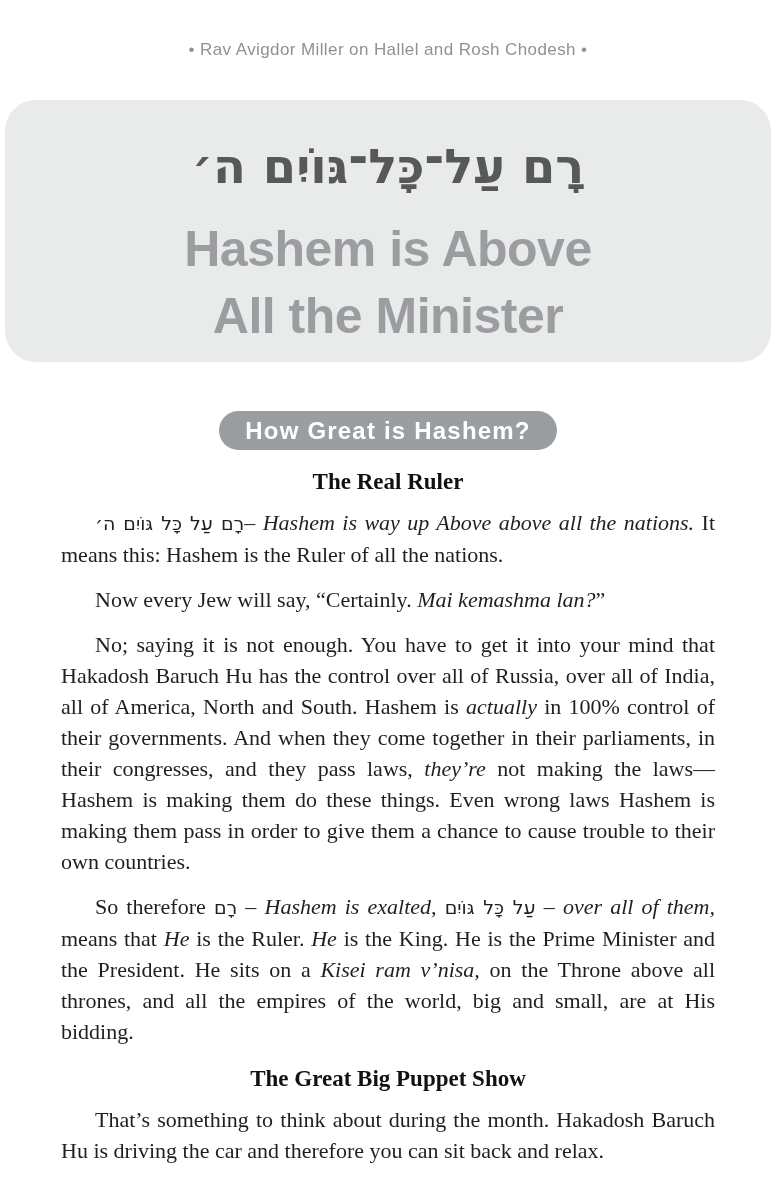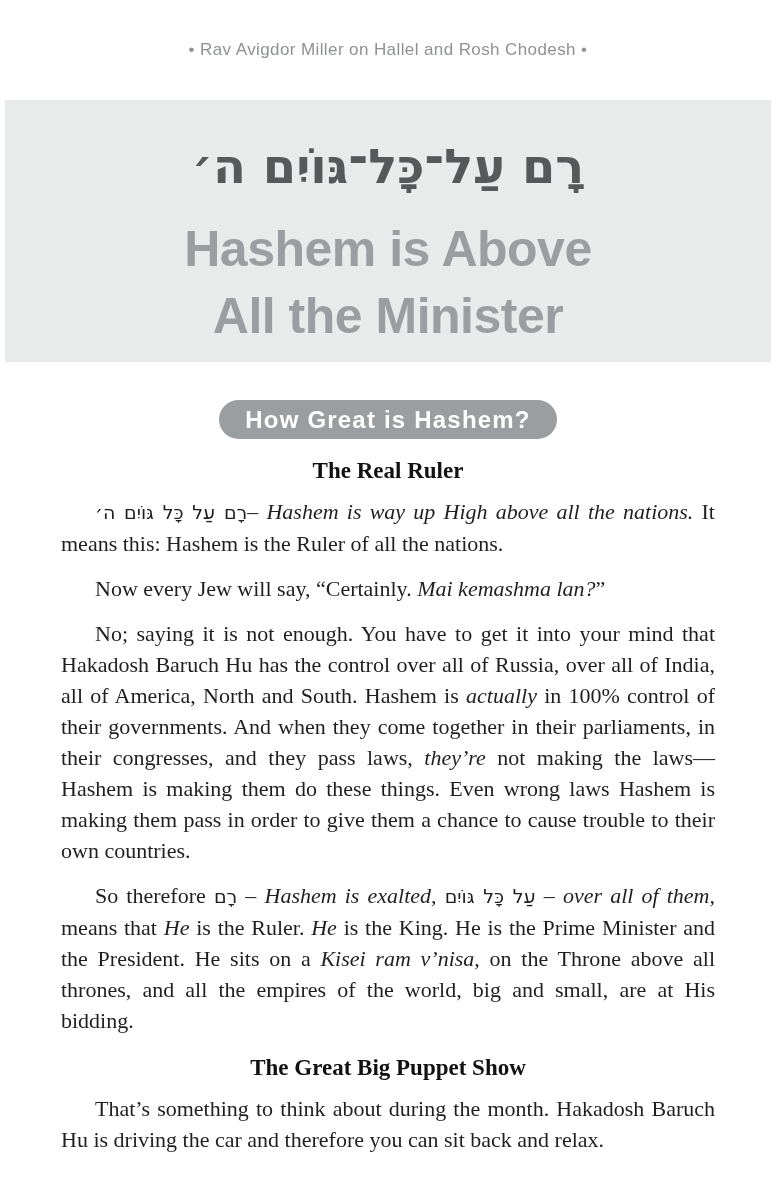--- a/index.html
+++ b/index.html
@@ -20,20 +20,21 @@
     font-size: 17px;
     letter-spacing: 0.4px;
     color: #8f9194;
   }
   .banner {
     margin-top: 40px;
     height: 262px;
     background: #e9eaea;
     text-align: center;
     overflow: hidden;
+    border-radius: 31px;
   }
   .banner-hebrew {
     margin-top: 16px;
     height: 100px;
     display: flex;
     align-items: center;
     justify-content: center;
     font-family: "DejaVu Sans", sans-serif;
     font-weight: bold;
     font-size: 48px;
@@ -43,21 +44,21 @@
   .banner-title {
     font-family: "Liberation Sans", sans-serif;
     font-weight: bold;
     font-size: 50px;
     line-height: 67px;
     letter-spacing: -0.5px;
     color: #9b9da0;
     text-align: center;
   }
   .pill-wrap {
-    margin-top: 38px;
+    margin-top: 49px;
     text-align: center;
   }
   .pill {
     display: inline-block;
     background: #9b9ea0;
     color: #ffffff;
     font-family: "Liberation Sans", sans-serif;
     font-weight: bold;
     font-size: 24px;
     line-height: 39px;
@@ -112,21 +113,21 @@
     <div class="banner-title">Hashem is Above</div>
     <div class="banner-title">All the Minister</div>
   </div>
 
   <div class="pill-wrap">
     <span class="pill">How Great is Hashem?</span>
   </div>
 
   <div class="content" id="content-root">
       <div class="sub-heading">The Real Ruler</div>
-      <p><span class="seg-he">רָם עַל כָּל גּוֹיִם ה׳</span><span class="seg-n">– </span><span class="seg-i">Hashem is way up High above all the nations.</span><span class="seg-n"> It means this: Hashem is the Ruler of all the nations.</span></p>
+      <p><span class="seg-he">רָם עַל כָּל גּוֹיִם ה׳</span><span class="seg-n">– </span><span class="seg-i">Hashem is way up Above above all the nations.</span><span class="seg-n"> It means this: Hashem is the Ruler of all the nations.</span></p>
       <p><span class="seg-n">Now every Jew will say, “Certainly. </span><span class="seg-i">Mai kemashma lan?</span><span class="seg-n">”</span></p>
       <p><span class="seg-n">No; saying it is not enough. You have to get it into your mind that Hakadosh Baruch Hu has the control over all of Russia, over all of India, all of America, North and South. Hashem is </span><span class="seg-i">actually</span><span class="seg-n"> in 100% control of their governments. And when they come together in their parliaments, in their congresses, and they pass laws, </span><span class="seg-i">they’re</span><span class="seg-n"> not making the laws—Hashem is making them do these things. Even wrong laws Hashem is making them pass in order to give them a chance to cause trouble to their own countries.</span></p>
       <p><span class="seg-n">So therefore </span><span class="seg-he">רָם</span><span class="seg-n"> – </span><span class="seg-i">Hashem is exalted,</span><span class="seg-n"> </span><span class="seg-he">עַל כָּל גּוֹיִם</span><span class="seg-n"> – </span><span class="seg-i">over all of them,</span><span class="seg-n"> means that </span><span class="seg-i">He</span><span class="seg-n"> is the Ruler. </span><span class="seg-i">He</span><span class="seg-n"> is the King. He is the Prime Minister and the President. He sits on a </span><span class="seg-i">Kisei ram v’nisa,</span><span class="seg-n"> on the Throne above all thrones, and all the empires of the world, big and small, are at His bidding.</span></p>
       <div class="sub-heading">The Great Big Puppet Show</div>
       <p><span class="seg-n">That’s something to think about during the month. Hakadosh Baruch Hu is driving the car and therefore you can sit back and relax.</span></p>
     </div>
 
 
 </div>
 

